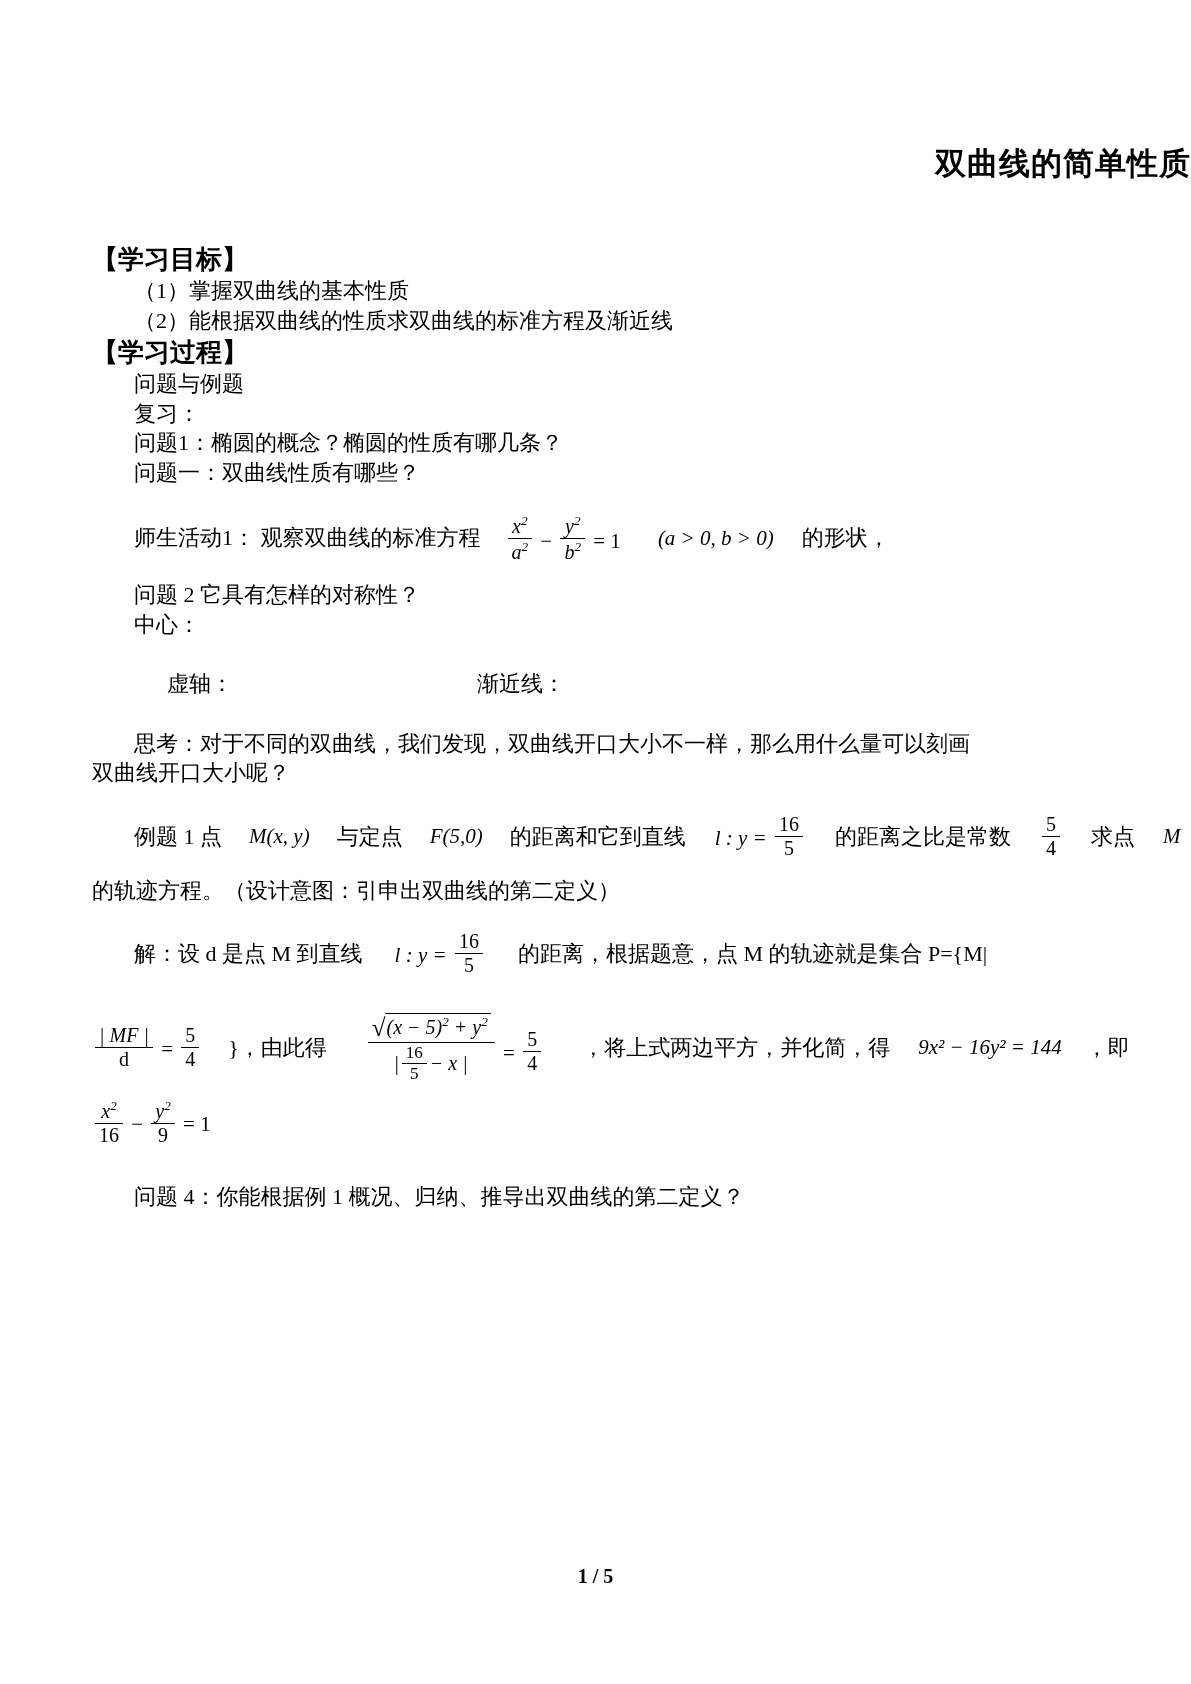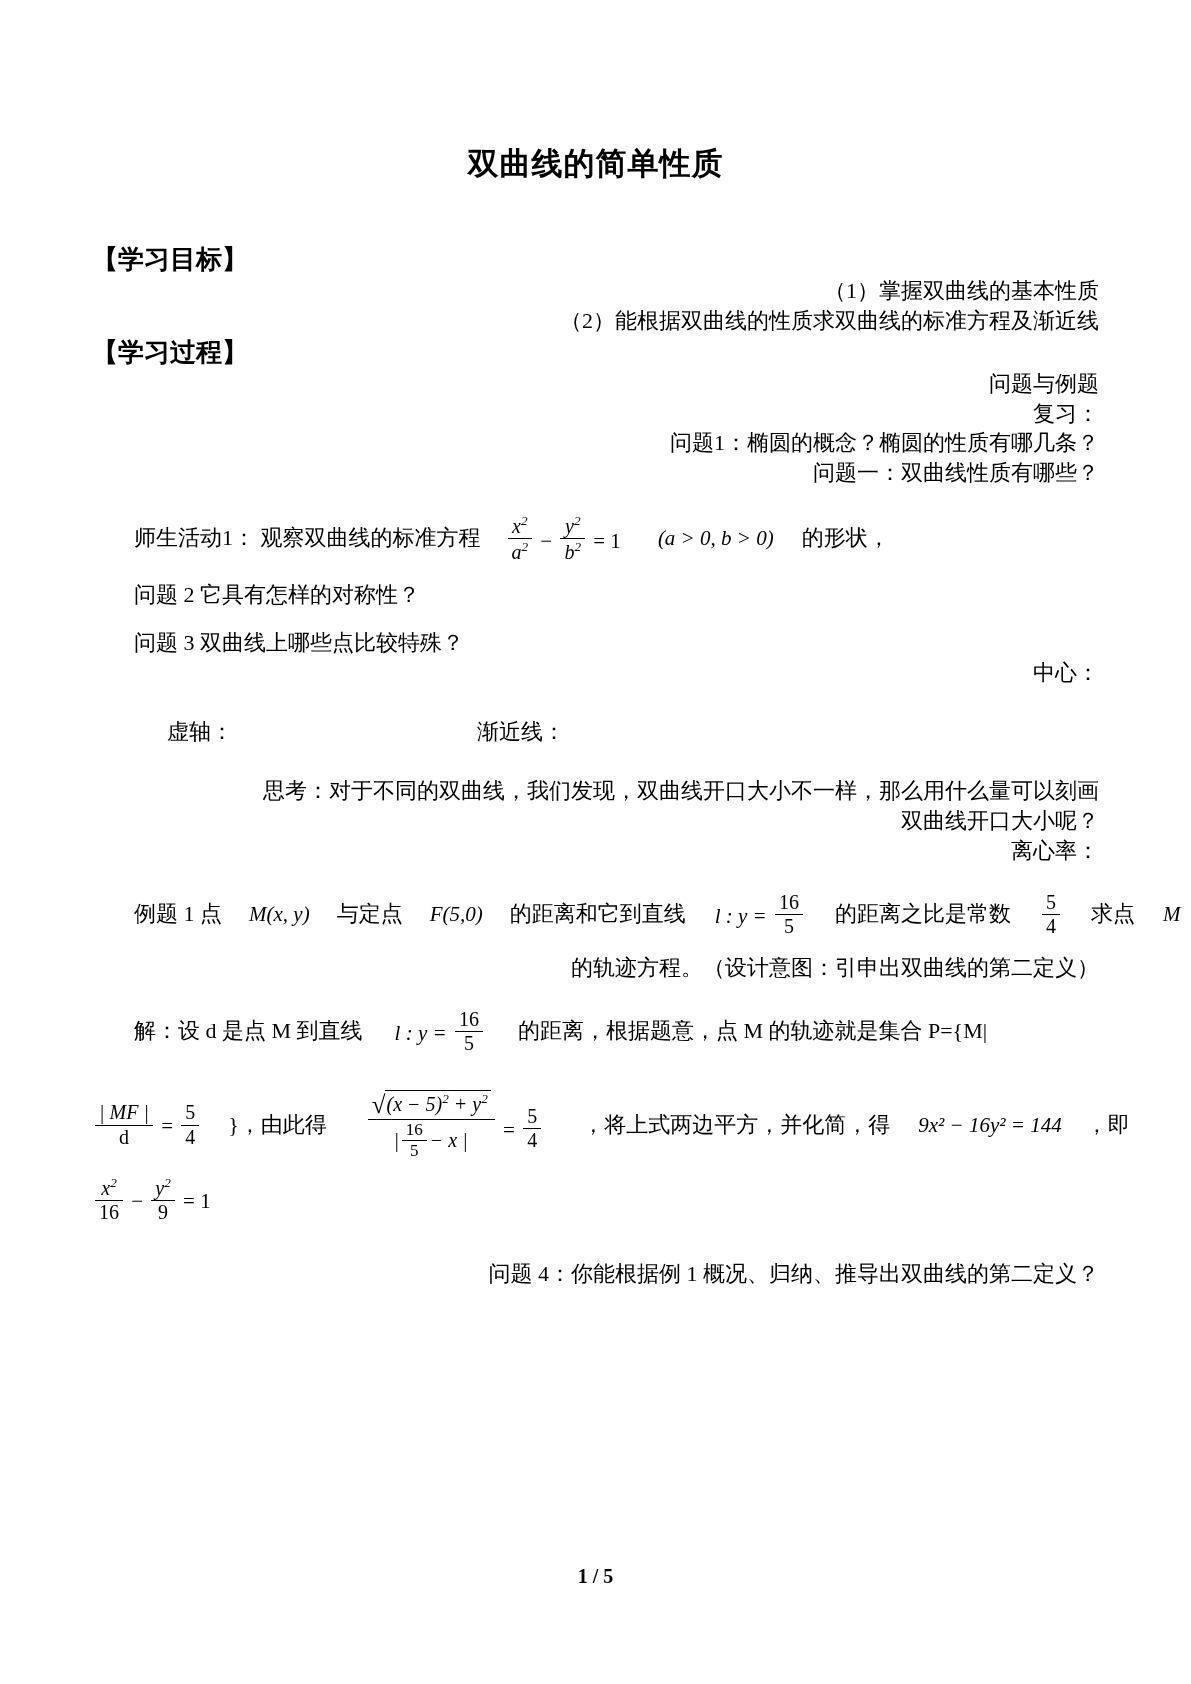--- a/index.html
+++ b/index.html
@@ -16,21 +16,21 @@
     overflow: hidden;
   }
   .page {
     width: 1191px;
     height: 1684px;
     padding: 0;
     box-sizing: border-box;
     position: relative;
   }
   .doc-title {
-    text-align: center;
+    text-align: right;
     font-size: 31px;
     font-weight: bold;
     letter-spacing: 1px;
     margin: 0;
     padding-top: 143px;
     font-family: "DejaVu Sans", "Liberation Sans", sans-serif;
   }
   .body-area {
     padding-left: 92px;
     padding-right: 92px;
@@ -42,21 +42,20 @@
     font-family: Liberation Serif, serif;
     line-height: 1.28;
     margin: 0;
     letter-spacing: 0px;
   }
   .line {
     font-size: 22px;
     line-height: 1.35;
     margin: 0;
     white-space: nowrap;
-    text-align: right;
   }
   .indent1 { padding-left: 42px; }
   .gap-line {
     font-size: 22px;
     line-height: 1.35;
     margin: 0;
     padding-left: 42px;
     padding-top: 18px;
     white-space: nowrap;
   }
@@ -175,30 +174,28 @@
           <span class="num"><span>y</span><sup class="exp">2</sup></span>
           <span class="den"><span>b</span><sup class="exp">2</sup></span>
         </span>
         <span class="opn">= 1</span>
       </span>
       <span class="math" style="margin-left:13px">(a &gt; 0, b &gt; 0)</span>
       <span style="margin-left:4px">的形状，</span>
     </div>
 
     <div class="gap-line">问题 2 它具有怎样的对称性？</div>
-    <div class="gap-line">问题 3 双曲线上哪些点比较特殊？</div>
 
     <div class="line indent1">中心：</div>
     <div class="two-col">
       <span class="col-b">虚轴：</span><span>渐近线：</span>
     </div>
 
     <div class="line indent1">思考：对于不同的双曲线，我们发现，双曲线开口大小不一样，那么用什么量可以刻画</div>
     <div class="line">双曲线开口大小呢？</div>
-    <div class="line indent1">离心率：</div>
 
     <div class="spacer-md"></div>
 
     <div class="mathline row-flex">
       <span>例题 1 点</span>
       <span class="math" style="margin:12px 3px">M(x, y)</span>
       <span>与定点</span>
       <span class="math" style="margin:0 3px">F(5,0)</span>
       <span>的距离和它到直线</span>
       <span class="math" style="margin:0 5px">

